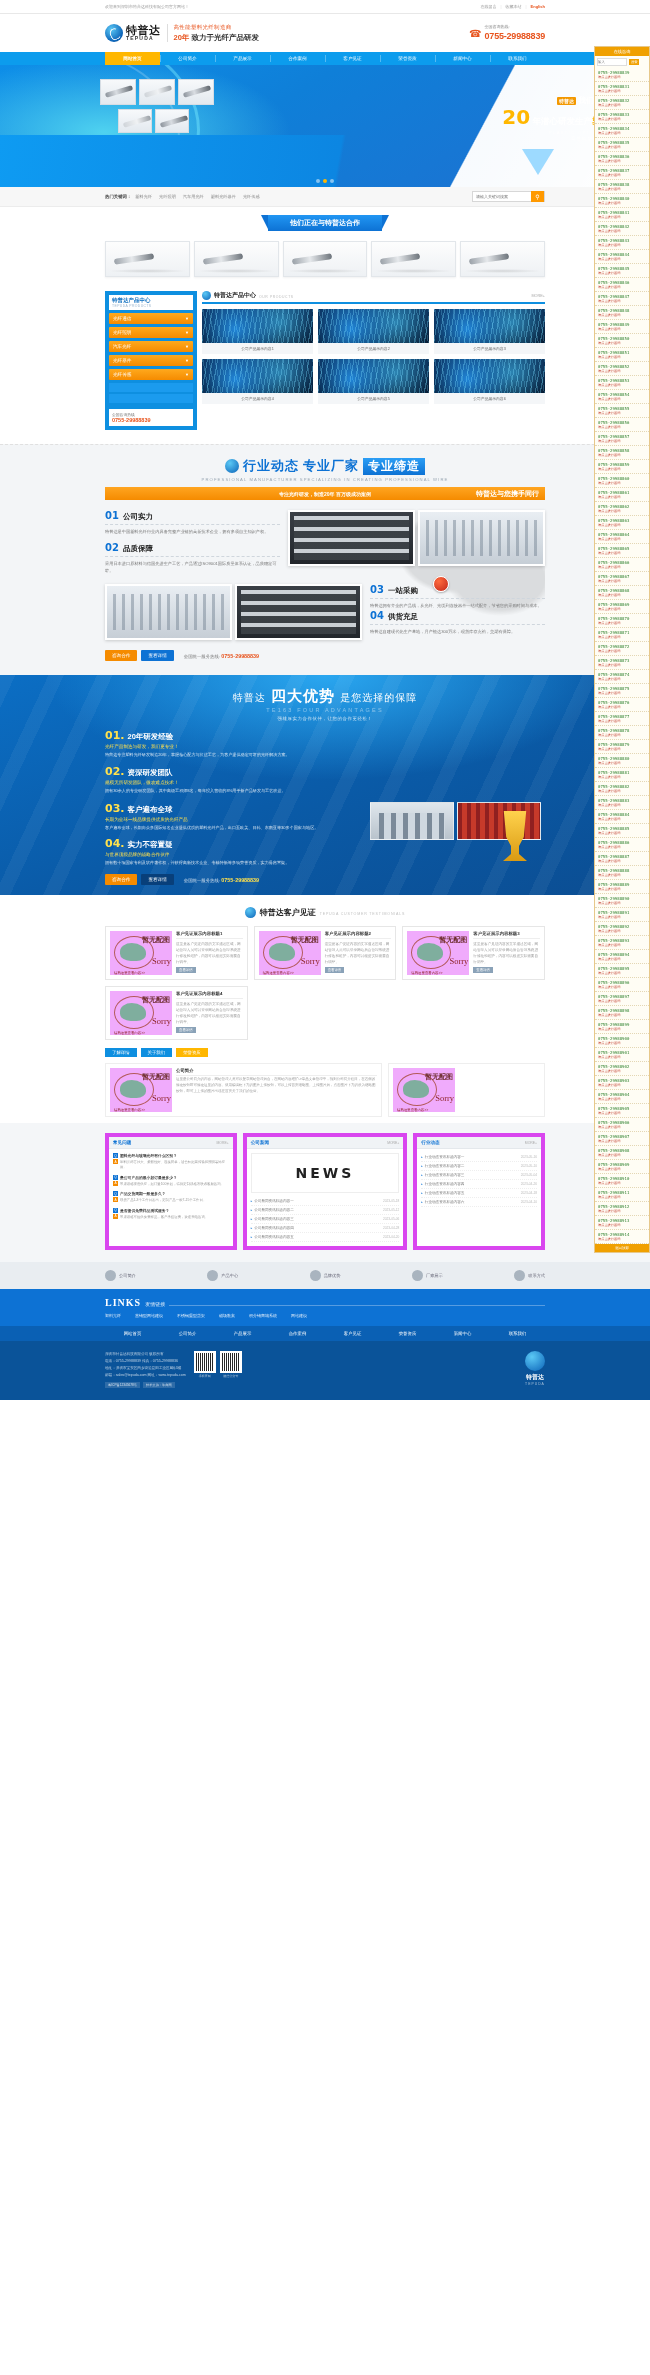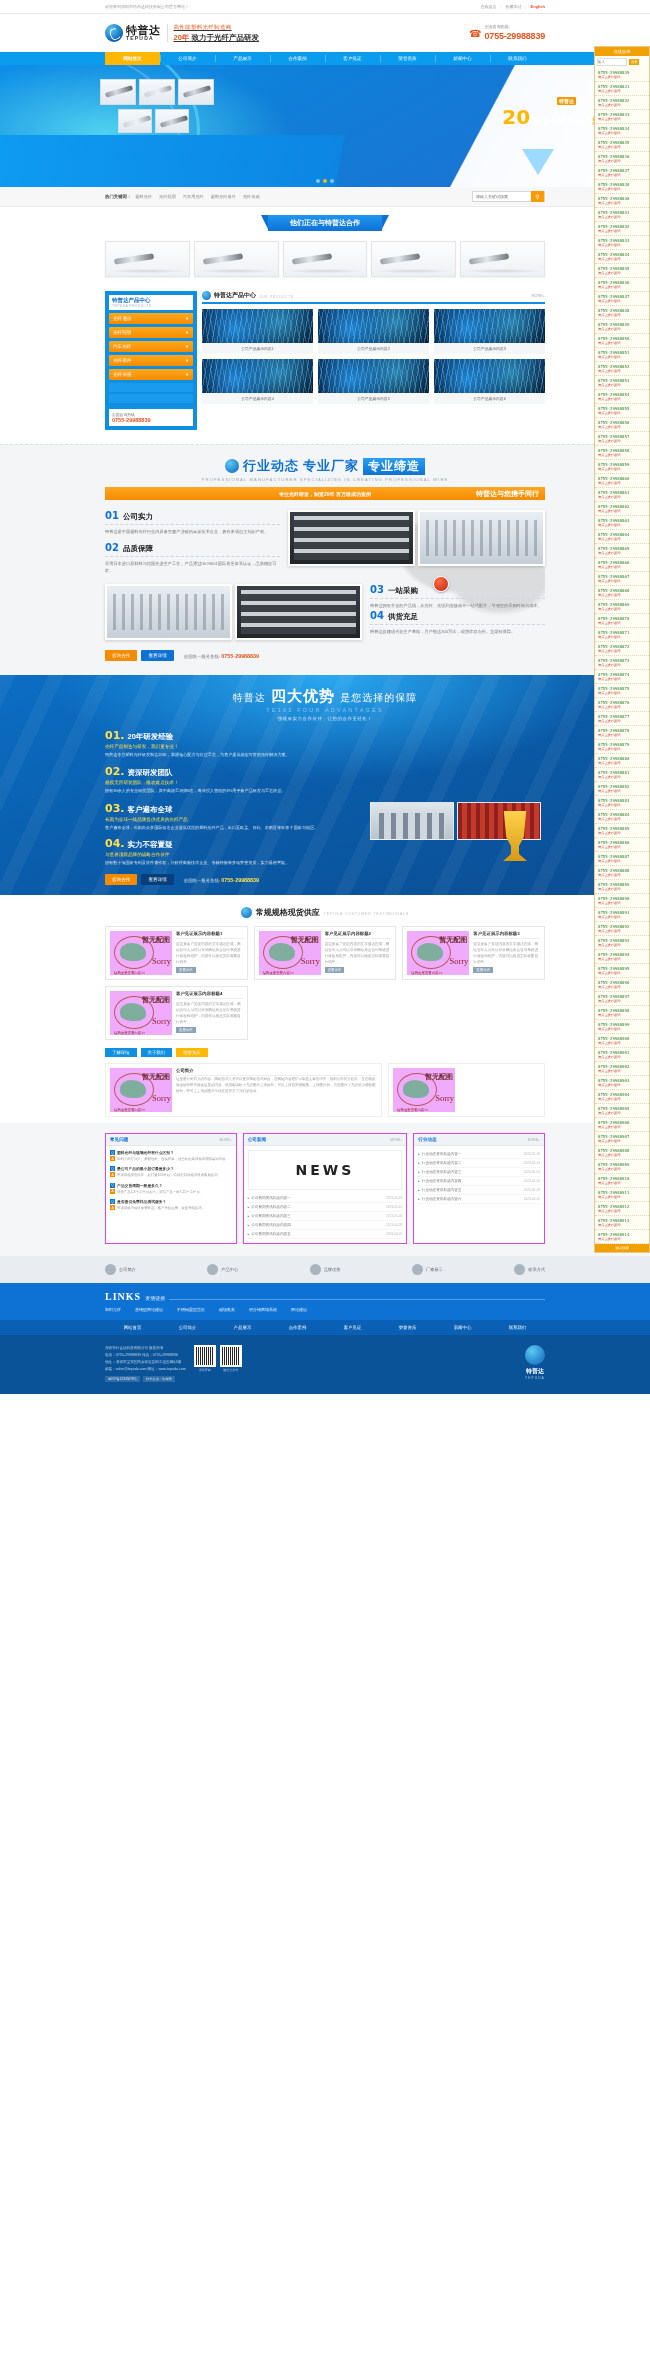--- a/index.html
+++ b/index.html
@@ -39,21 +39,21 @@
   .logo-mark::after {
     content: ""; position: absolute; left: 5px; top: 4px;
     width: 8px; height: 10px;
     border: 1.6px solid #fff; border-radius: 50% 50% 40% 40%;
     border-right-color: transparent; transform: rotate(-25deg);
   }
   .logo-text { line-height: 1; }
   .logo-cn { font-size: 11px; font-weight: bold; color: #1b1b1b; letter-spacing: 0.5px; font-family: "DejaVu Sans", sans-serif; }
   .logo-en { font-size: 5px; color: #333; letter-spacing: 1.2px; font-weight: bold; }
   .logo-divider { width: 1px; height: 18px; background: #ddd; margin: 0 6px; }
-  .slogan { line-height: 1.5; text-decoration: underline; }
+  .slogan { line-height: 1.5; }
   .slogan-1 { font-size: 5.5px; color: #e8541e; letter-spacing: 0.3px; }
   .slogan-2 { font-size: 7.5px; color: #333; font-weight: bold; }
   .slogan-2 em { color: #e8541e; font-style: normal; }
   .header-spacer { flex: 1; }
   .hotline { display: flex; align-items: center; gap: 3px; }
   .phone-icon { color: #e8541e; font-size: 10px; }
   .hotline-text { line-height: 1.4; }
   .hotline-label { font-size: 4px; color: #888; }
   .hotline-num { font-size: 9px; color: #e8541e; font-weight: bold; letter-spacing: -0.2px; }
 
@@ -348,21 +348,21 @@
   .cert-tabs { width: 440px; margin: 8px auto 0; display: flex; gap: 4px; }
   .ct { font-size: 4.4px; color: #fff; background: #0e8fe0; padding: 2px 7px; }
   .ct.alt { background: #ffb700; }
   .cert-2 { width: 440px; margin: 6px auto 0; display: flex; gap: 6px; }
   .c2-box { flex: 1; border: 1px solid #eee; padding: 4px; display: flex; gap: 4px; }
   .c2-text { font-size: 3.5px; color: #999; line-height: 1.75; }
 
   
   .newssec { background: #f4f6f8; padding: 10px 0 12px; }
   .news-grid { width: 440px; margin: 0 auto; display: grid; grid-template-columns: 1fr 1.25fr 1fr; gap: 6px; }
-  .nbox { background: #fff; border: 1px solid #d946ef; }
+  .nbox { background: #fff; border: 4px solid #d946ef; }
   .nbox-h { display: flex; align-items: center; background: #f0f3f6; border-bottom: 1px solid #e4e8ec; padding: 3px 4px; }
   .nbox-h .t { font-size: 4.6px; font-weight: bold; color: #0d72d4; }
   .nbox-h .m { margin-left: auto; font-size: 3.4px; color: #aaa; }
   .nbox-b { padding: 4px; }
   .faq-item { margin-bottom: 4px; }
   .faq-q { display: flex; gap: 2px; align-items: flex-start; }
   .badge-q { background: #0d72d4; color: #fff; font-size: 3.2px; width: 5px; height: 5px; display: flex; align-items: center; justify-content: center; flex: none; }
   .badge-a { background: #f58b00; color: #fff; font-size: 3.2px; width: 5px; height: 5px; display: flex; align-items: center; justify-content: center; flex: none; }
   .faq-t { font-size: 3.8px; color: #444; font-weight: bold; }
   .faq-a { font-size: 3.4px; color: #999; line-height: 1.6; margin-top: 1px; }
@@ -751,21 +751,21 @@
         <em>0755-29988839</em>
       </div>
       <div class="trophy"></div>
     </div>
   </div>
 
   <div class="cert">
     <div class="cert-head">
       <div class="cert-ico"></div>
       <div>
-        <div class="cert-t1">常规规格现货供应</div>
+        <div class="cert-t1">特普达客户见证</div>
       </div>
       <div class="cert-t2">TEPUDA CUSTOMER TESTIMONIALS</div>
     </div>
     <div class="cert-grid" id="cert-grid">
         <div class="cert-card">
           <div class="sorry">
             <div class="ring"></div>
             <div class="dino"></div>
             <div class="cn">暂无配图</div>
             <div class="en">Sorry</div>

